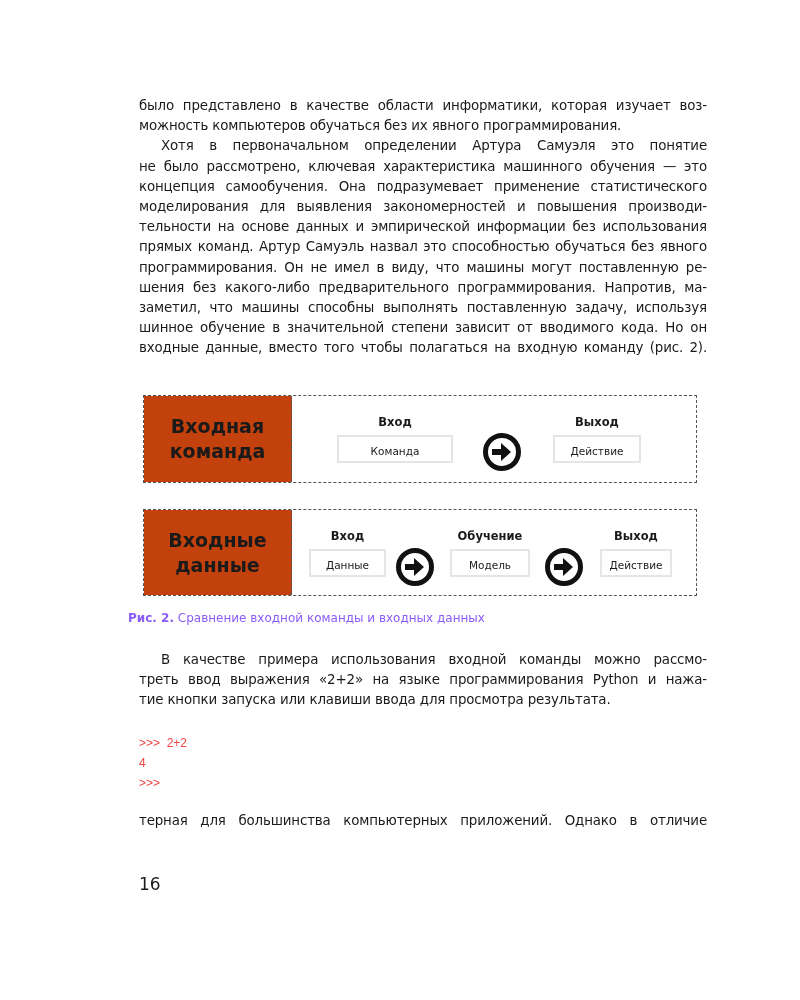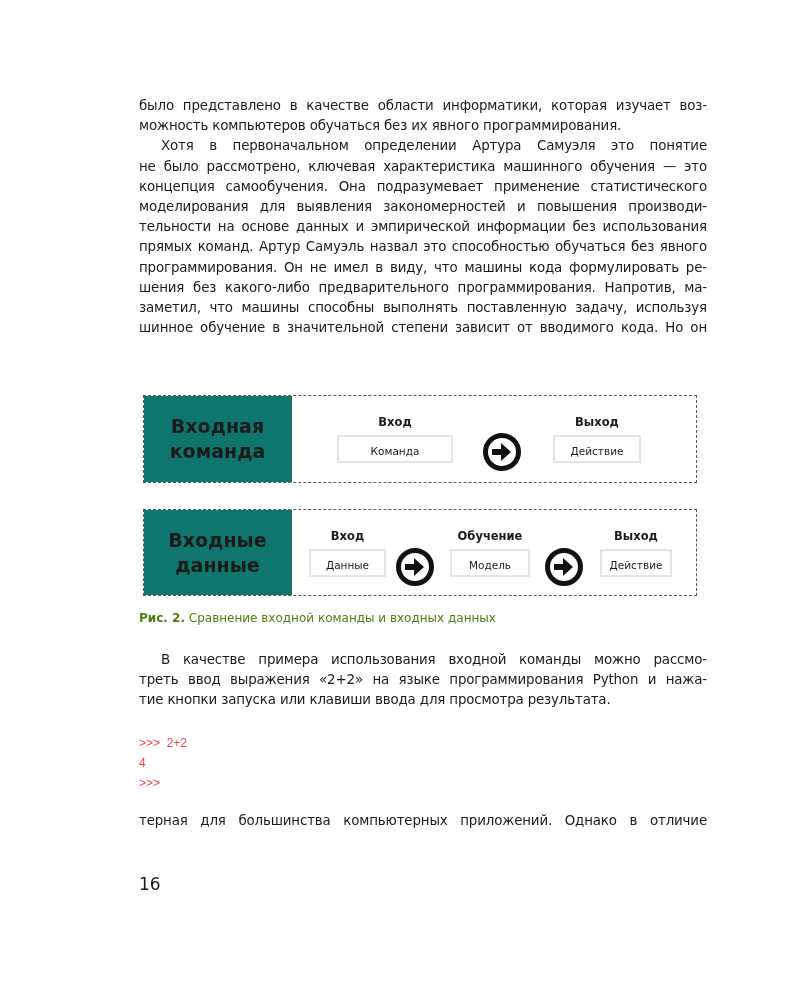--- a/index.html
+++ b/index.html
@@ -6,54 +6,55 @@
   body { width: 800px; height: 1000px; position: relative; overflow: hidden;
          font-family: "DejaVu Sans", sans-serif; color: #1a1a1a; }
   .page { position: absolute; left: 139px; top: 96px; width: 568px; }
   .para { font-size: 13.4px; line-height: 20.2px; text-align: justify; margin: 0; letter-spacing: -0.15px; }
   .para .line { display: block; text-align: justify; text-align-last: justify; white-space: nowrap; }
   .para .line.last { text-align-last: left; }
 
   .fig { position: absolute; left: 143px; width: 554px; border: 1.5px dashed #555; box-sizing: border-box; display: flex; background: #fff; }
   .fig1 { top: 395px; height: 88px; }
   .fig2 { top: 509px; height: 87px; }
-  .fig .label-cell { width: 147px; background: #0f766e; border-right: 1.5px dashed #555;
+  .fig .label-cell { width: 147px; background: #c2410c; border-right: 1.5px dashed #555;
                      display: flex; align-items: center; justify-content: center;
                      font-weight: bold; font-size: 19px; line-height: 25px; text-align: center; color: #1a1a1a; }
   .fig .body { position: relative; flex: 1; }
   .node { position: absolute; text-align: center; }
   .node .head { font-weight: bold; font-size: 11.5px; margin-bottom: 6px; }
   .node .box { border: 2px solid #e2e6e6; background: #fff; font-size: 10.5px; height: 28px; line-height: 28px; box-sizing: border-box; }
   .arrow { position: absolute; width: 40px; height: 40px; }
 
-  .caption { position: absolute; left: 139px; top: 611px; font-size: 12px; color: #4d7c0f; }
+  .caption { position: absolute; left: 128px; top: 611px; font-size: 12px; color: #8b5cf6; }
   .caption b { font-weight: bold; }
 
   .code { position: absolute; left: 139px; top: 733px; font-family: Liberation Sans, sans-serif; font-size: 12px; line-height: 20px; color: #ef4444; }
   .page-num { position: absolute; left: 139px; top: 874px; font-size: 17px; }
 </style>
 </head>
 <body>
 
 <div class="page">
   <p class="para">
     <span class="line">было представлено в качестве области информатики, которая изучает воз-</span>
     <span class="line last">можность компьютеров обучаться без их явного программирования.</span>
   </p>
   <p class="para">
     <span class="line" style="padding-left:22px">Хотя в первоначальном определении Артура Самуэля это понятие</span>
     <span class="line">не было рассмотрено, ключевая характеристика машинного обучения — это</span>
     <span class="line">концепция самообучения. Она подразумевает применение статистического</span>
     <span class="line">моделирования для выявления закономерностей и повышения производи-</span>
     <span class="line">тельности на основе данных и эмпирической информации без использования</span>
     <span class="line">прямых команд. Артур Самуэль назвал это способностью обучаться без явного</span>
-    <span class="line">программирования. Он не имел в виду, что машины кода формулировать ре-</span>
+    <span class="line">программирования. Он не имел в виду, что машины могут поставленную ре-</span>
     <span class="line">шения без какого-либо предварительного программирования. Напротив, ма-</span>
     <span class="line">заметил, что машины способны выполнять поставленную задачу, используя</span>
     <span class="line">шинное обучение в значительной степени зависит от вводимого кода. Но он</span>
+    <span class="line">входные данные, вместо того чтобы полагаться на входную команду (рис. 2).</span>
   </p>
 </div>
 
 <div class="fig fig1">
   <div class="label-cell">
     <div>
       <div>Входная</div>
       <div>команда</div>
     </div>
   </div>

